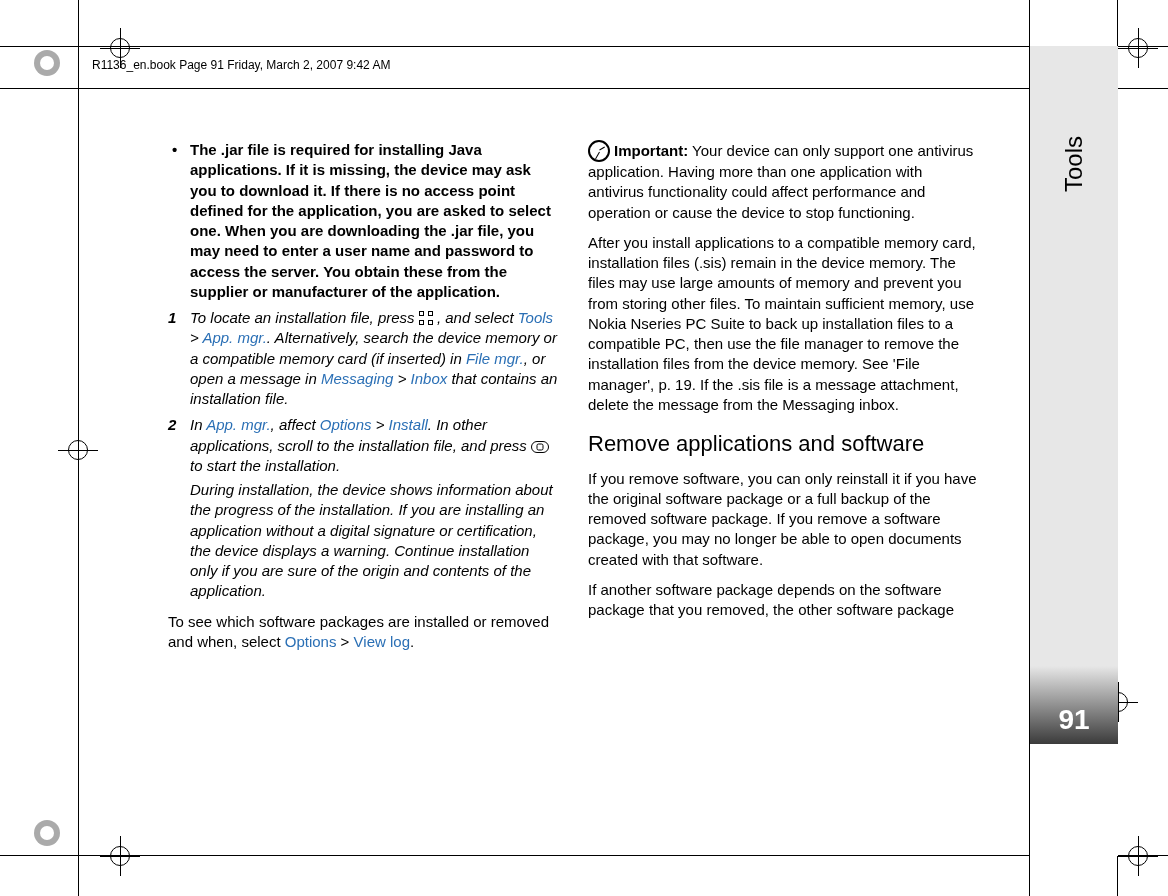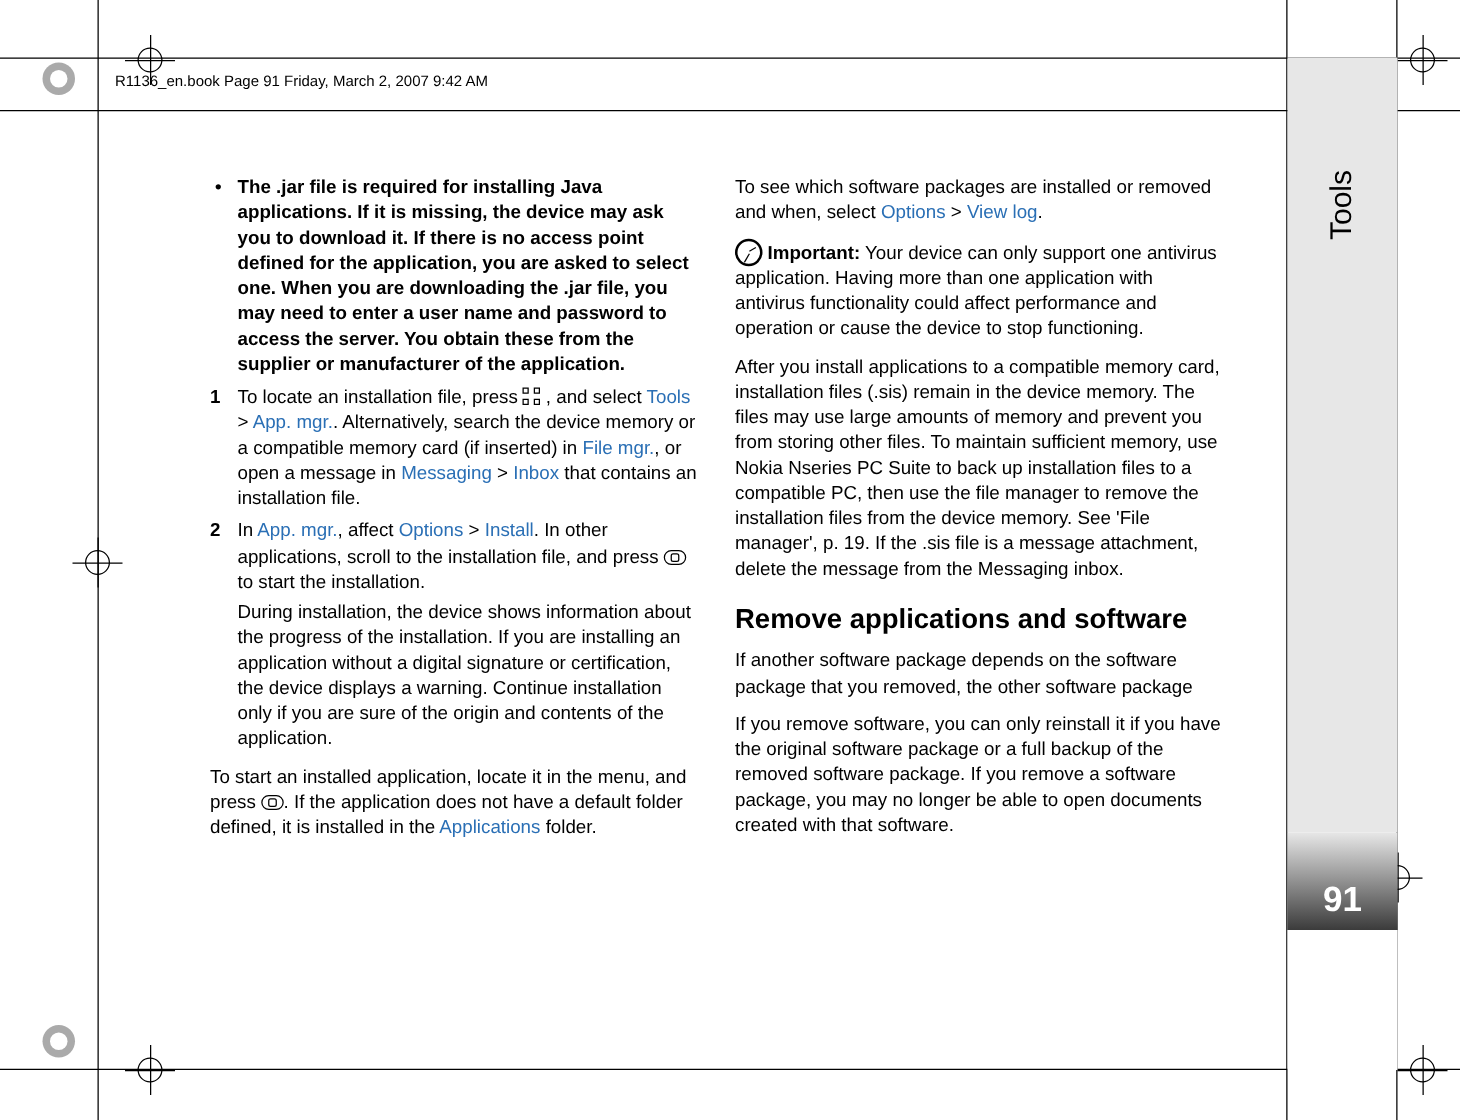--- a/index.html
+++ b/index.html
@@ -33,25 +33,25 @@
     column-gap: 30px;
     font-size: 15px;
     color: #000;
     line-height: 1.35;
   }
   .content p { margin-bottom: 10px; }
   ul.bul { list-style: none; padding-left: 0; margin-bottom: 4px; font-weight: bold; }
   ul.bul li { position: relative; padding-left: 22px; margin-bottom: 6px; }
   ul.bul li::before { content: "•"; position: absolute; left: 4px; top: 0; }
   ol.num { list-style: none; padding-left: 0; counter-reset: step; margin-bottom: 10px; }
-  ol.num li { position: relative; padding-left: 22px; margin-bottom: 6px; }
+  ol.num li { position: relative; padding-left: 22px; margin-bottom: 6px; font-style: italic; }
   ol.num li::before { counter-increment: step; content: counter(step); position: absolute; left: 0; top: 0; font-weight: bold; }
   .link { color: #2a6fb5; }
   .bold { font-weight: bold; }
-  .sub { font-size: 22px; font-weight: bold; margin: 14px 0 10px; }
+  .sub { font-size: 22px; font-weight: normal; margin: 14px 0 10px; }
   .key-icon {
     display: inline-block;
     width: 18px; height: 12px;
     border: 1.5px solid #000;
     border-radius: 8px;
     position: relative;
     vertical-align: -2px;
   }
   .key-icon.center::after {
     content: "";
@@ -217,35 +217,31 @@
     </li>
     <li>
       <span>In </span><span class="link">App. mgr.</span><span>, affect </span><span class="link">Options</span><span> &gt; </span><span class="link">Install</span><span>. In other applications, scroll to the installation file, and press </span>
       <span class="key-icon center"></span>
       <span> to start the installation.</span>
       <div style="height:4px;"></div>
       <span>During installation, the device shows information about the progress of the installation. If you are installing an application without a digital signature or certification, the device displays a warning. Continue installation only if you are sure of the origin and contents of the application.</span>
     </li>
   </ol>
 
-  <p>
-    <span>To start an installed application, locate it in the menu, and press </span>
-    <span class="key-icon center"></span><span>. If the application does not have a default folder defined, it is installed in the </span><span class="link">Applications</span><span> folder.</span>
-  </p>
 
   <p>
     <span>To see which software packages are installed or removed and when, select </span><span class="link">Options</span><span> &gt; </span><span class="link">View log</span><span>.</span>
   </p>
 
   <p>
     <span class="important-icon"></span><span class="bold">Important:</span><span> Your device can only support one antivirus application. Having more than one application with antivirus functionality could affect performance and operation or cause the device to stop functioning.</span>
   </p>
 
   <p>After you install applications to a compatible memory card, installation files (.sis) remain in the device memory. The files may use large amounts of memory and prevent you from storing other files. To maintain sufficient memory, use Nokia Nseries PC Suite to back up installation files to a compatible PC, then use the file manager to remove the installation files from the device memory. See 'File manager', p. 19. If the .sis file is a message attachment, delete the message from the Messaging inbox.</p>
 
   <div class="sub">Remove applications and software</div>
 
 
+  <p>If you remove software, you can only reinstall it if you have the original software package or a full backup of the removed software package. If you remove a software package, you may no longer be able to open documents created with that software.</p>
+
   <p>If another software package depends on the software package that you removed, the other software package</p>
 
-  <p>If you remove software, you can only reinstall it if you have the original software package or a full backup of the removed software package. If you remove a software package, you may no longer be able to open documents created with that software.</p>
-
 </div>
 
 </body></html>

